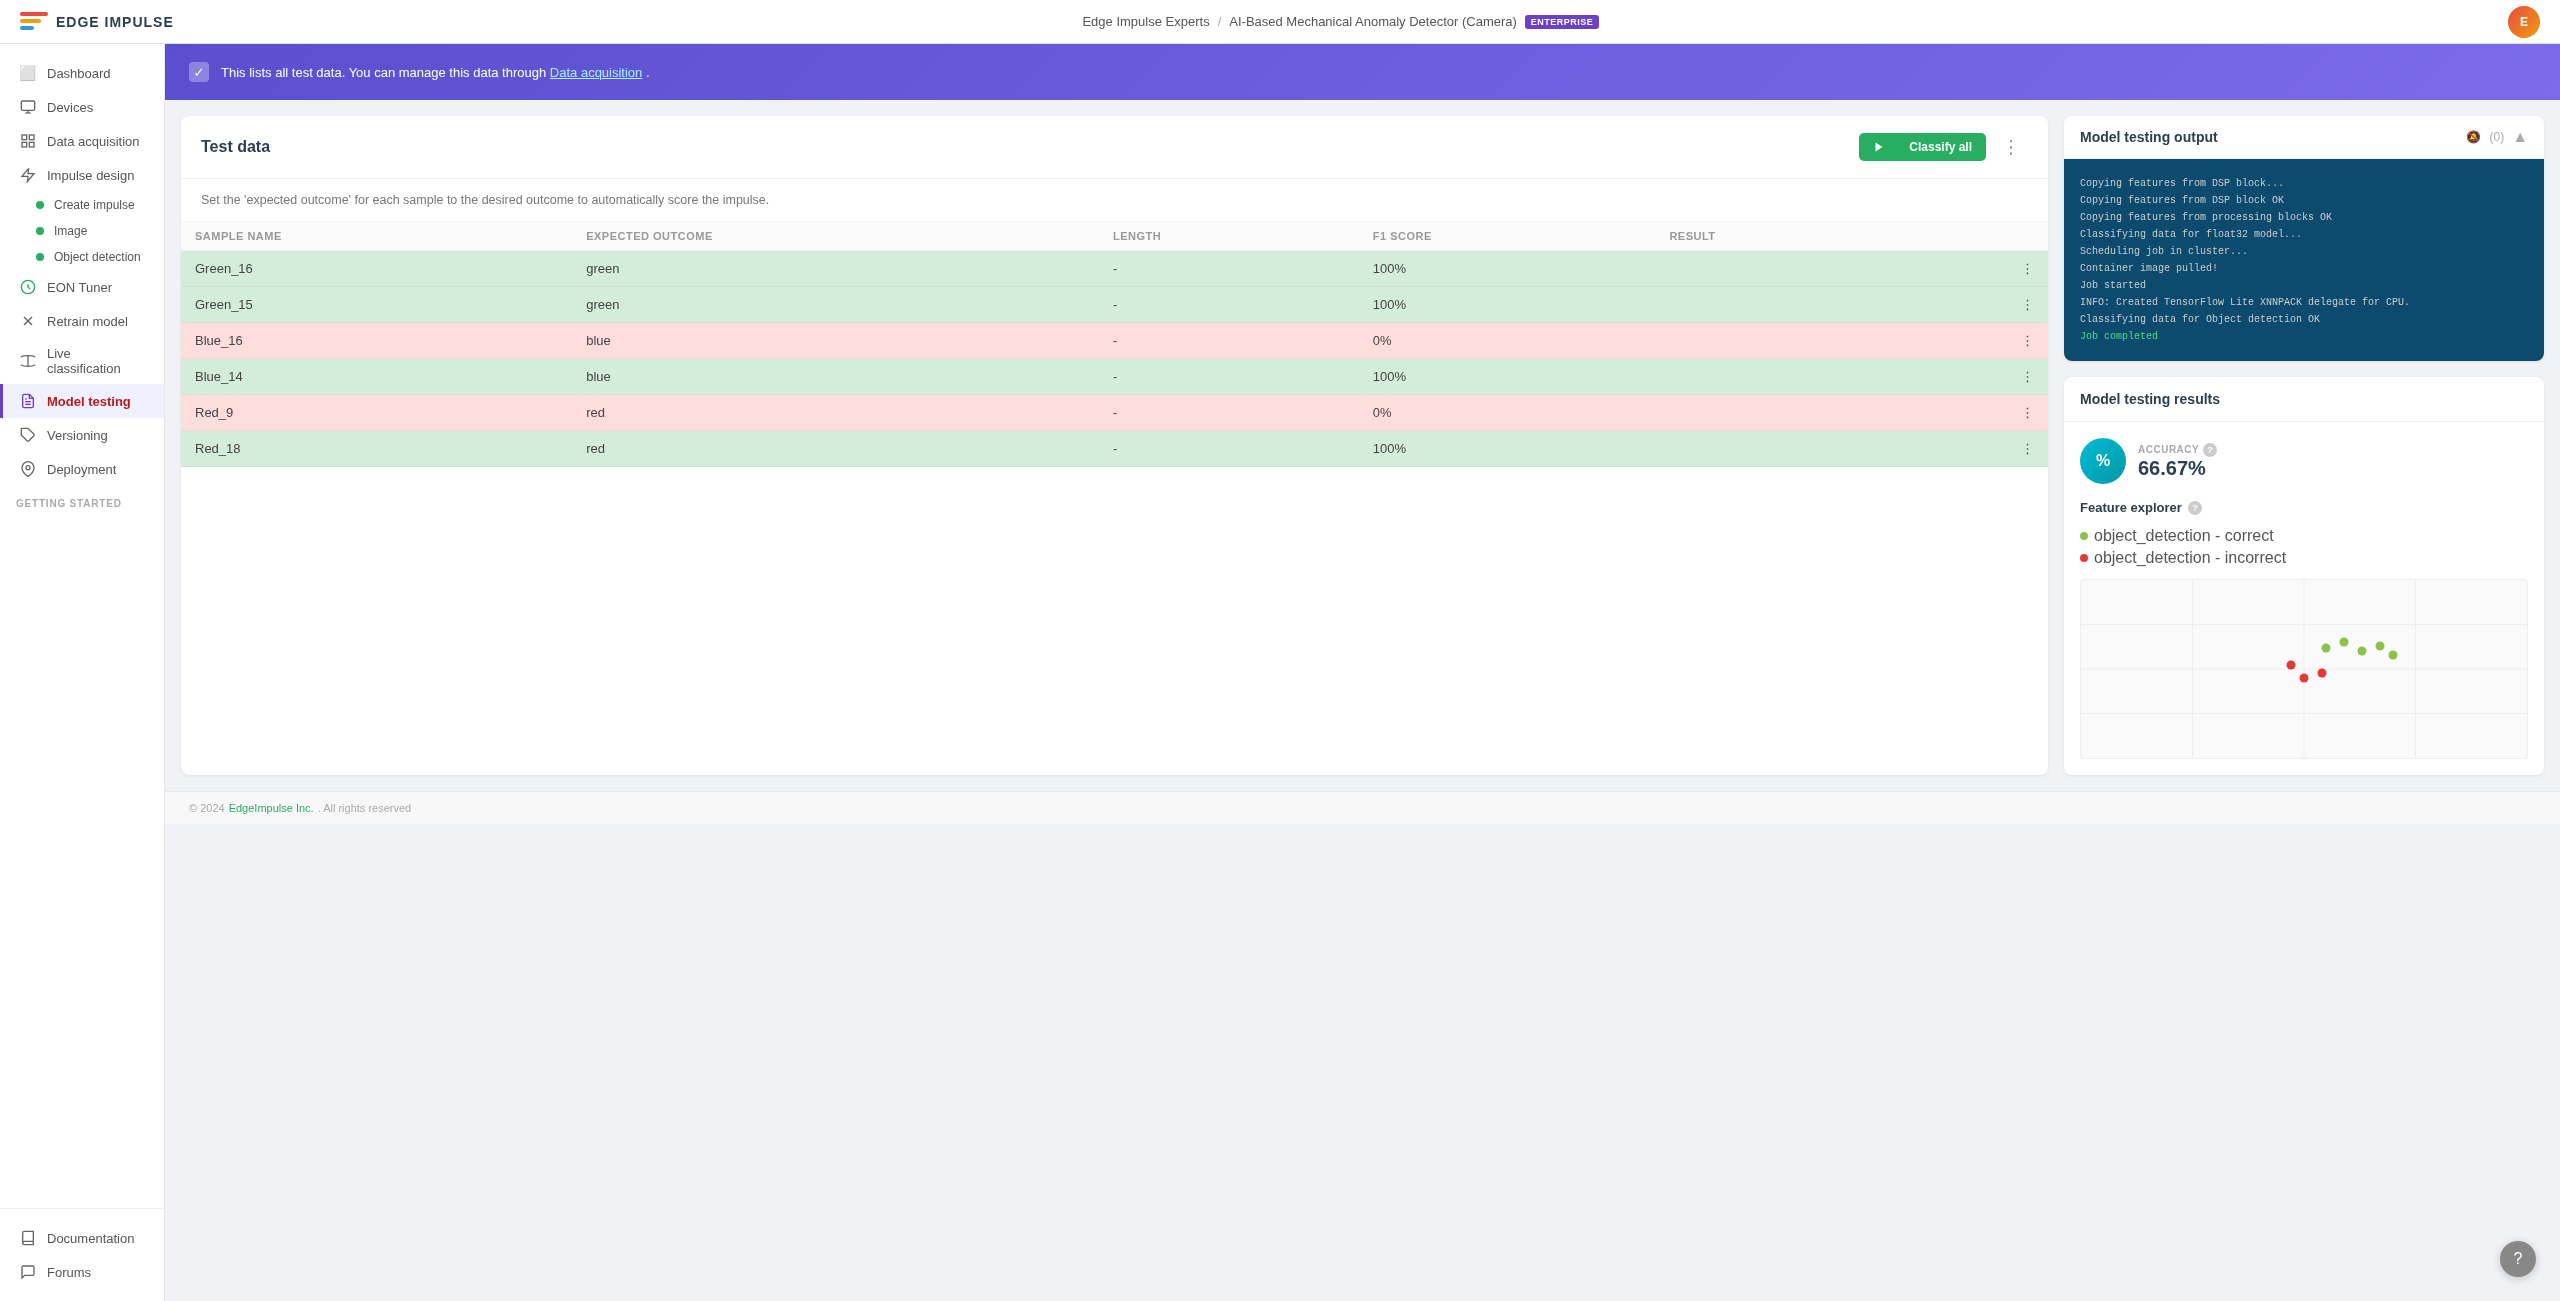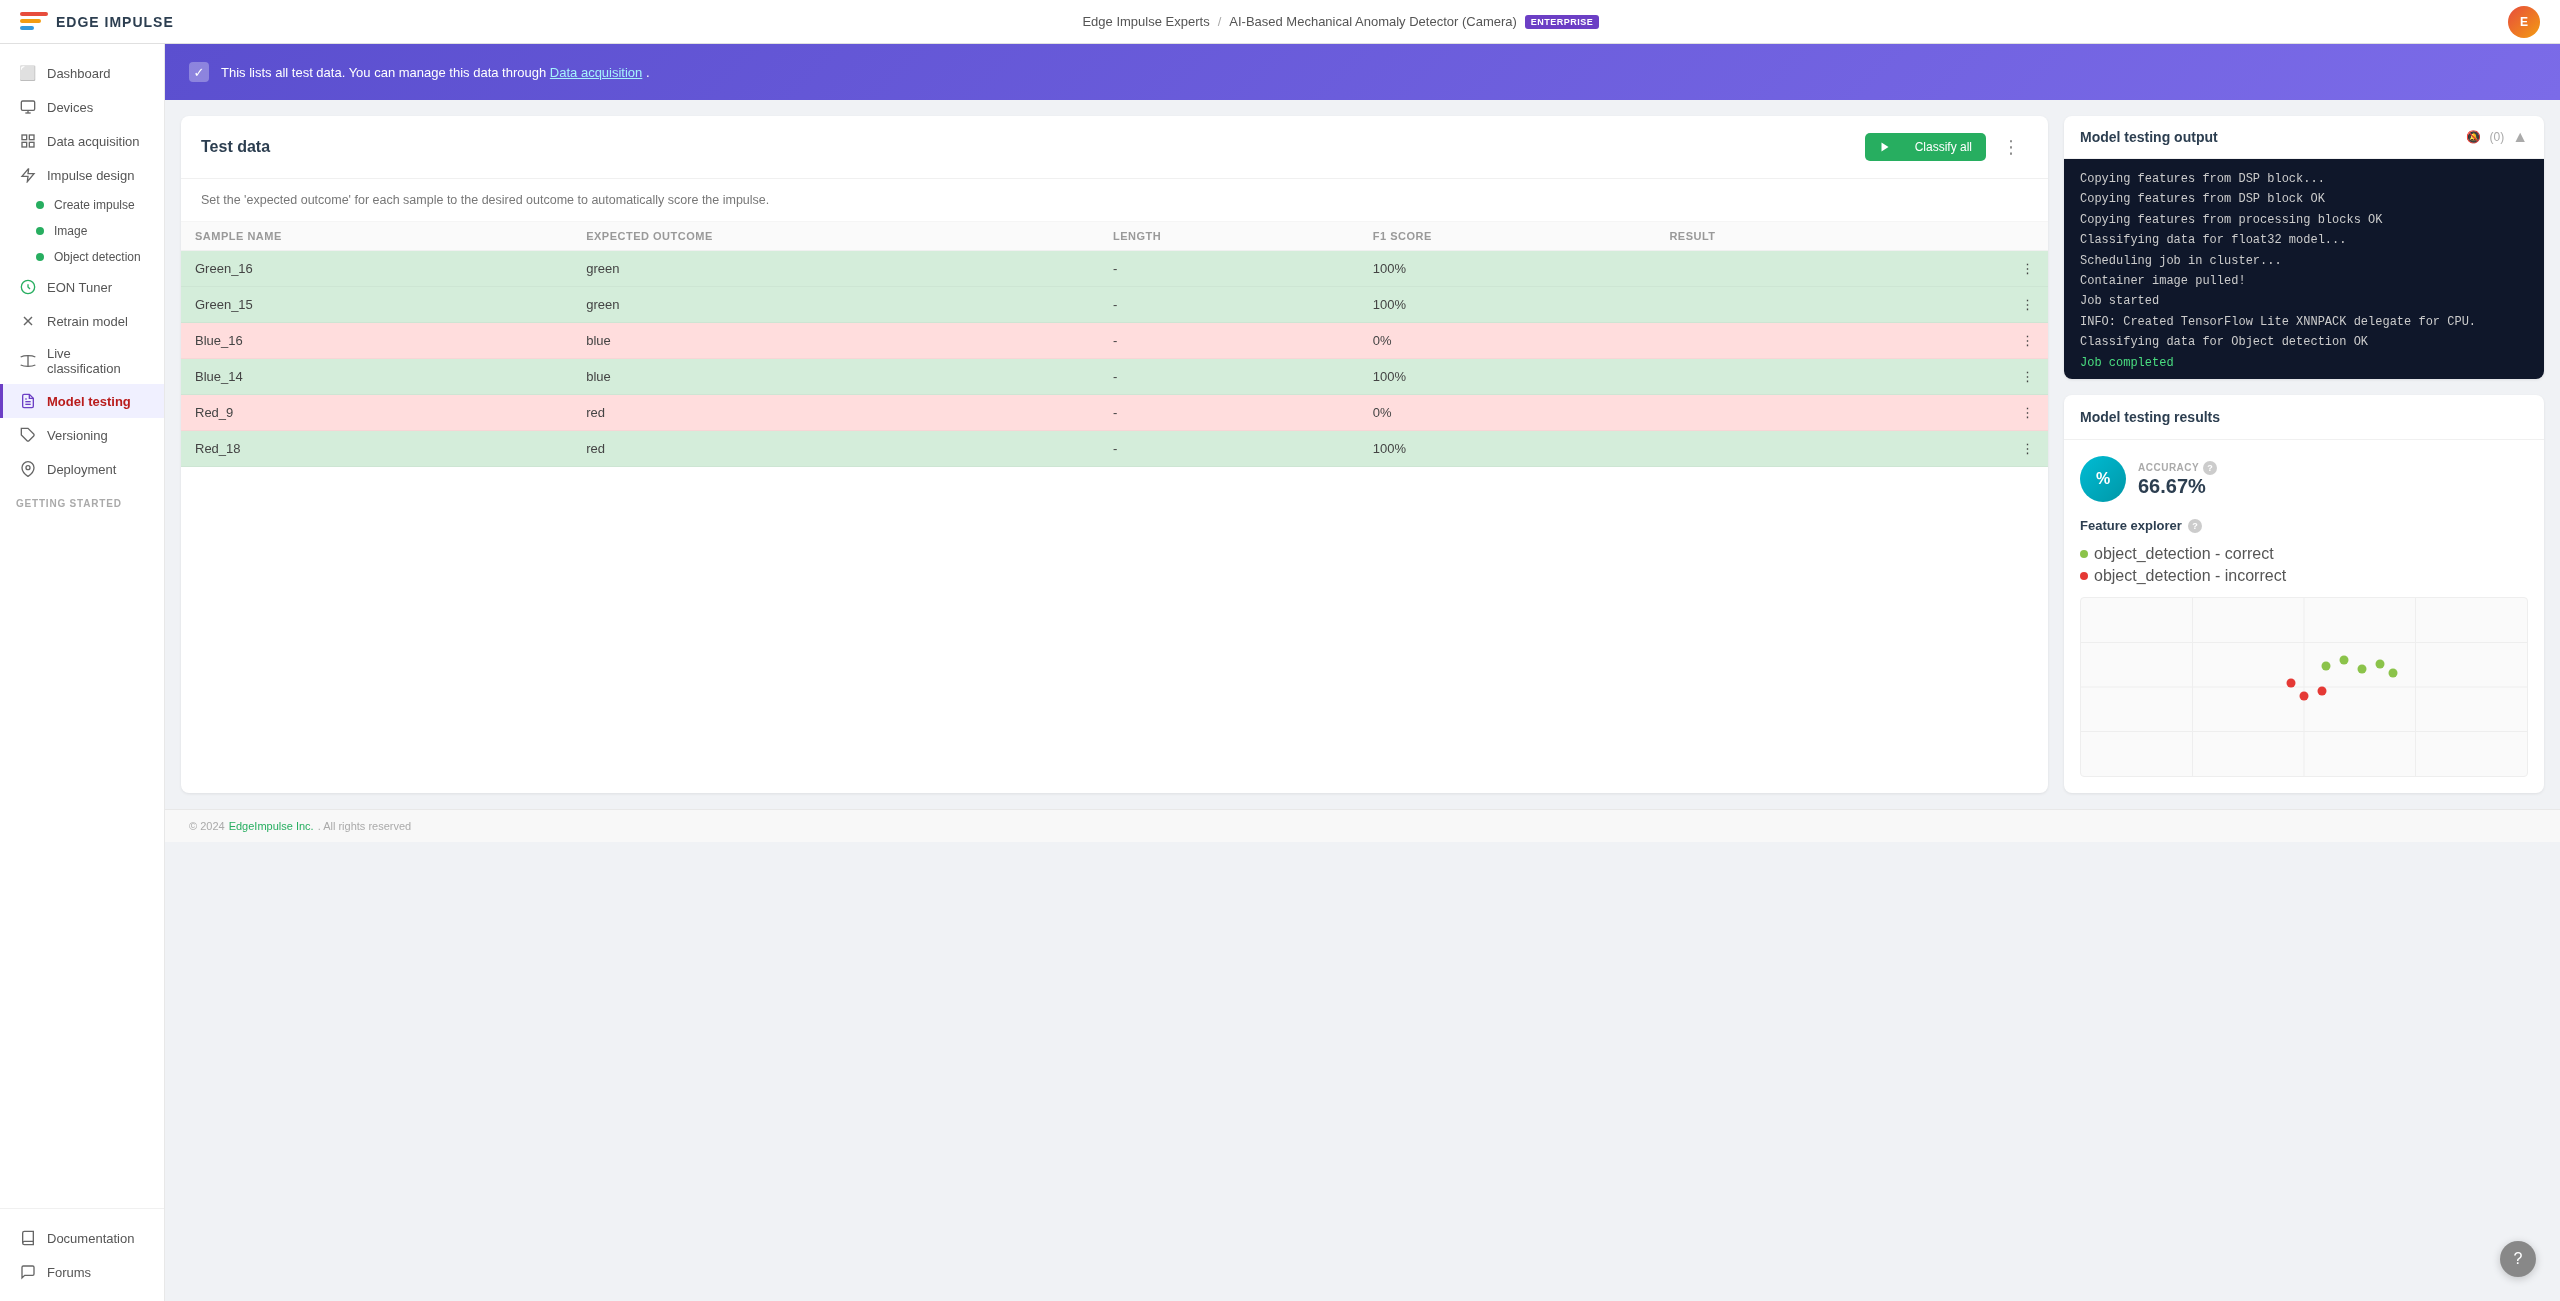--- a/index.html
+++ b/index.html
@@ -206,21 +206,21 @@
       align-items: center;
       gap: 8px;
     }
     .classify-all-btn {
       background: #27ae60;
       color: white;
       border: none;
       padding: 7px 14px;
       border-radius: 5px;
       font-size: 12px;
-      font-weight: 400;
+      font-weight: 700;
       cursor: pointer;
       display: flex;
       align-items: center;
       gap: 24px;
     }
     .more-btn {
       background: none;
       border: none;
       cursor: pointer;
       color: #888;
@@ -288,24 +288,24 @@
       color: #2c3e50;
     }
     .output-controls {
       display: flex;
       align-items: center;
       gap: 8px;
       color: #aaa;
       font-size: 12px;
     }
     .output-log {
-      padding: 10px 16px;
-      background: #0f172a;
+      padding: 16px 16px;
+      background: #0c4a6e;
       font-family: 'Courier New', monospace;
-      font-size: 12px;
+      font-size: 10px;
       color: #ccc;
       line-height: 1.7;
       min-height: 180px;
       max-height: 220px;
       overflow-y: auto;
     }
     .output-log .log-success { color: #4ade80; }
 
     
     .results-panel {

